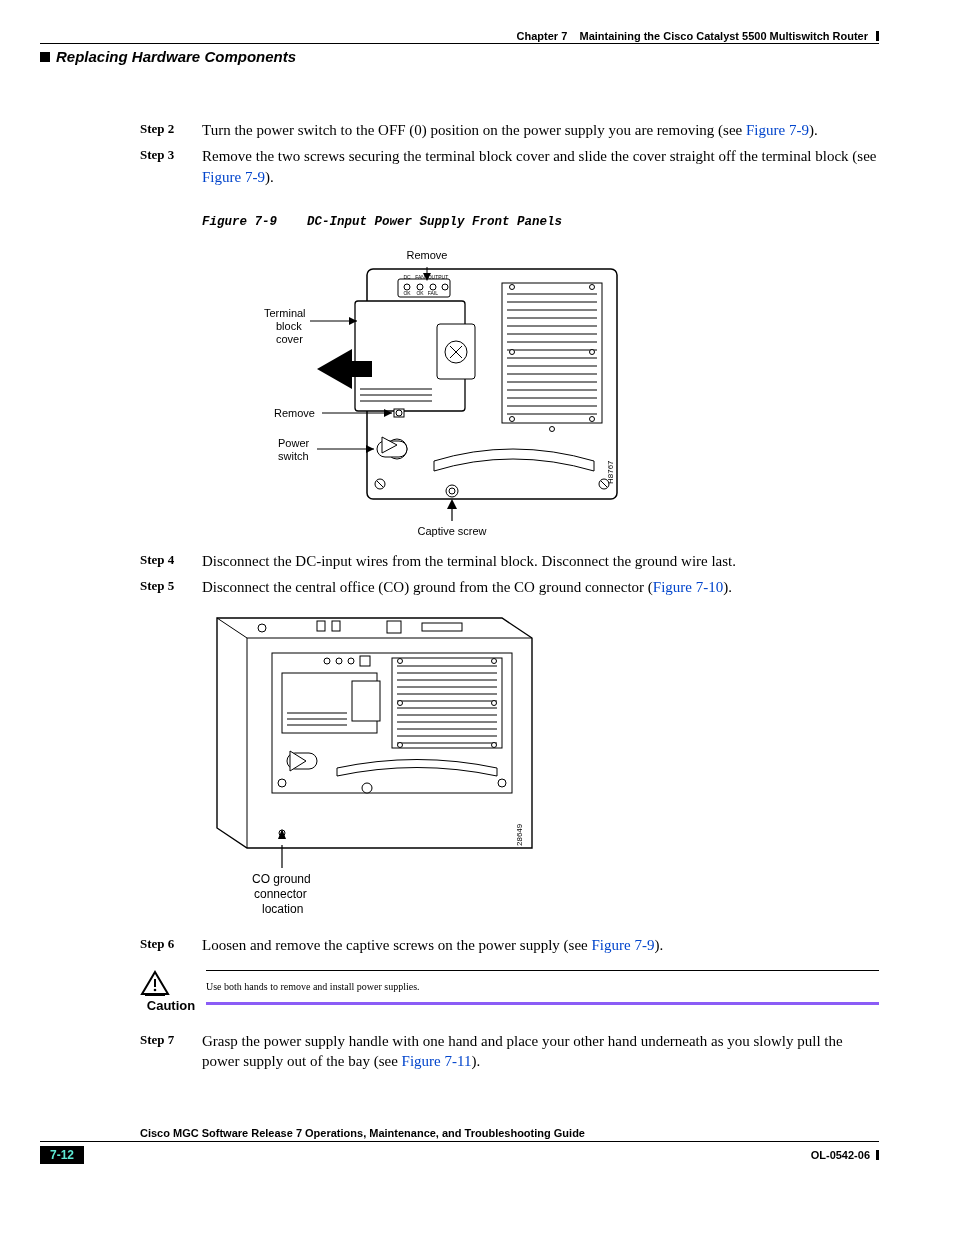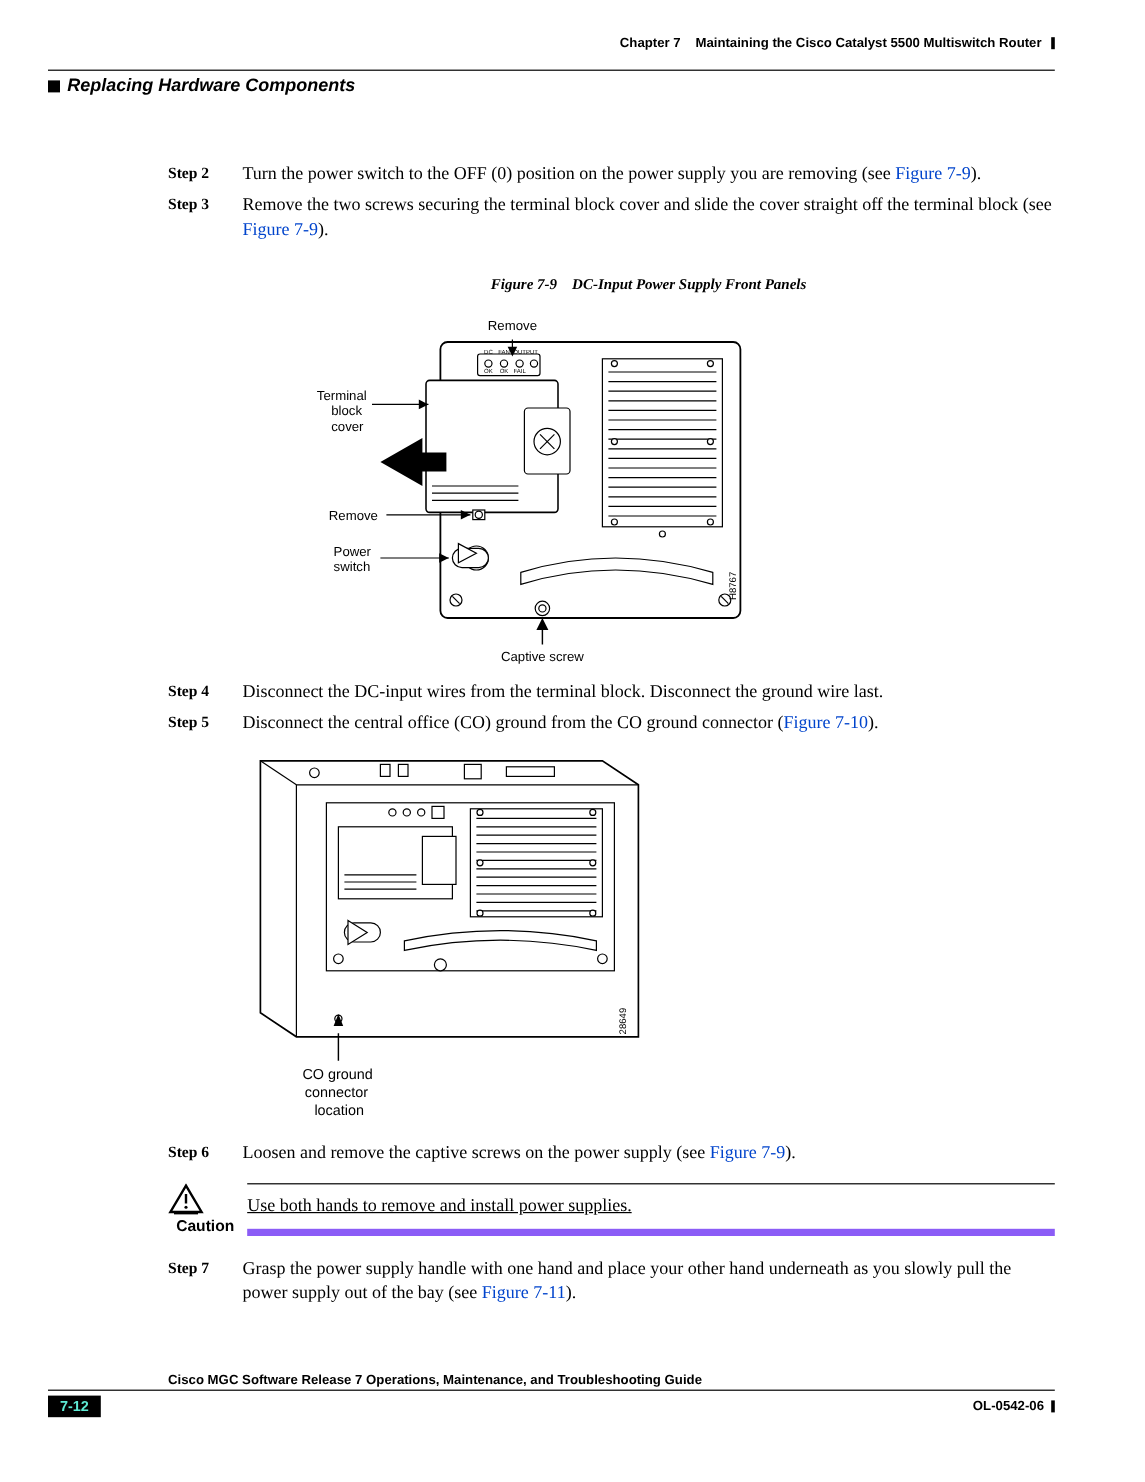--- a/index.html
+++ b/index.html
@@ -19,21 +19,21 @@
       border-top: 1.5px solid #000;
       margin: 0 0 4px;
     }
     .hdr {
       display: flex;
       justify-content: space-between;
       align-items: flex-start;
       font-family: Arial, Helvetica, sans-serif;
       font-size: 11px;
       font-weight: bold;
-      margin-bottom: 16px;
+      margin-bottom: 1px;
     }
     .hdr-left {
       display:flex;
       align-items:center;
       gap:6px;
     }
     .blk {
       display:inline-block;
       width:10px;height:10px;
       background:#000;
@@ -59,26 +59,25 @@
       font-size: 13px;
       width: 62px;
       flex: 0 0 62px;
     }
     .step-text {
       flex: 1;
       font-size: 15px;
     }
     .link { color: #0044cc; }
     .fig-caption {
-      font-family: Liberation Serif, serif;
+      font-family: Liberation Mono, monospace;
       font-style: italic;
       font-weight: bold;
       font-size: 12.5px;
       margin: 28px 0 10px 62px;
-      text-align: center;
     }
     .figure-box {
       margin-left: 62px;
       margin-bottom: 12px;
     }
     .caution-icon {
       width: 62px;
       flex: 0 0 62px;
       text-align:center;
     }
@@ -90,25 +89,24 @@
     .caution-label{
       font-family: Arial, Helvetica, sans-serif;
       font-weight:bold;
       font-size:13px;
       text-align:center;
       margin-top:2px;
     }
     .caution-body{
       flex:1;
       border-top:1px solid #000;
-      border-bottom:6px solid #8b5cf6;
+      border-bottom:3px solid #8b5cf6;
       padding:10px 0;
-      font-size:15px;
+      font-size:10px;
       margin-left:4px;
-      text-decoration:underline;
     }
     .footer {
       margin-top: 56px;
       font-family: Liberation Sans, sans-serif;
       font-size: 11px;
     }
     .footer-title{
       font-weight:bold;
       margin-left:100px;
       margin-bottom:2px;

